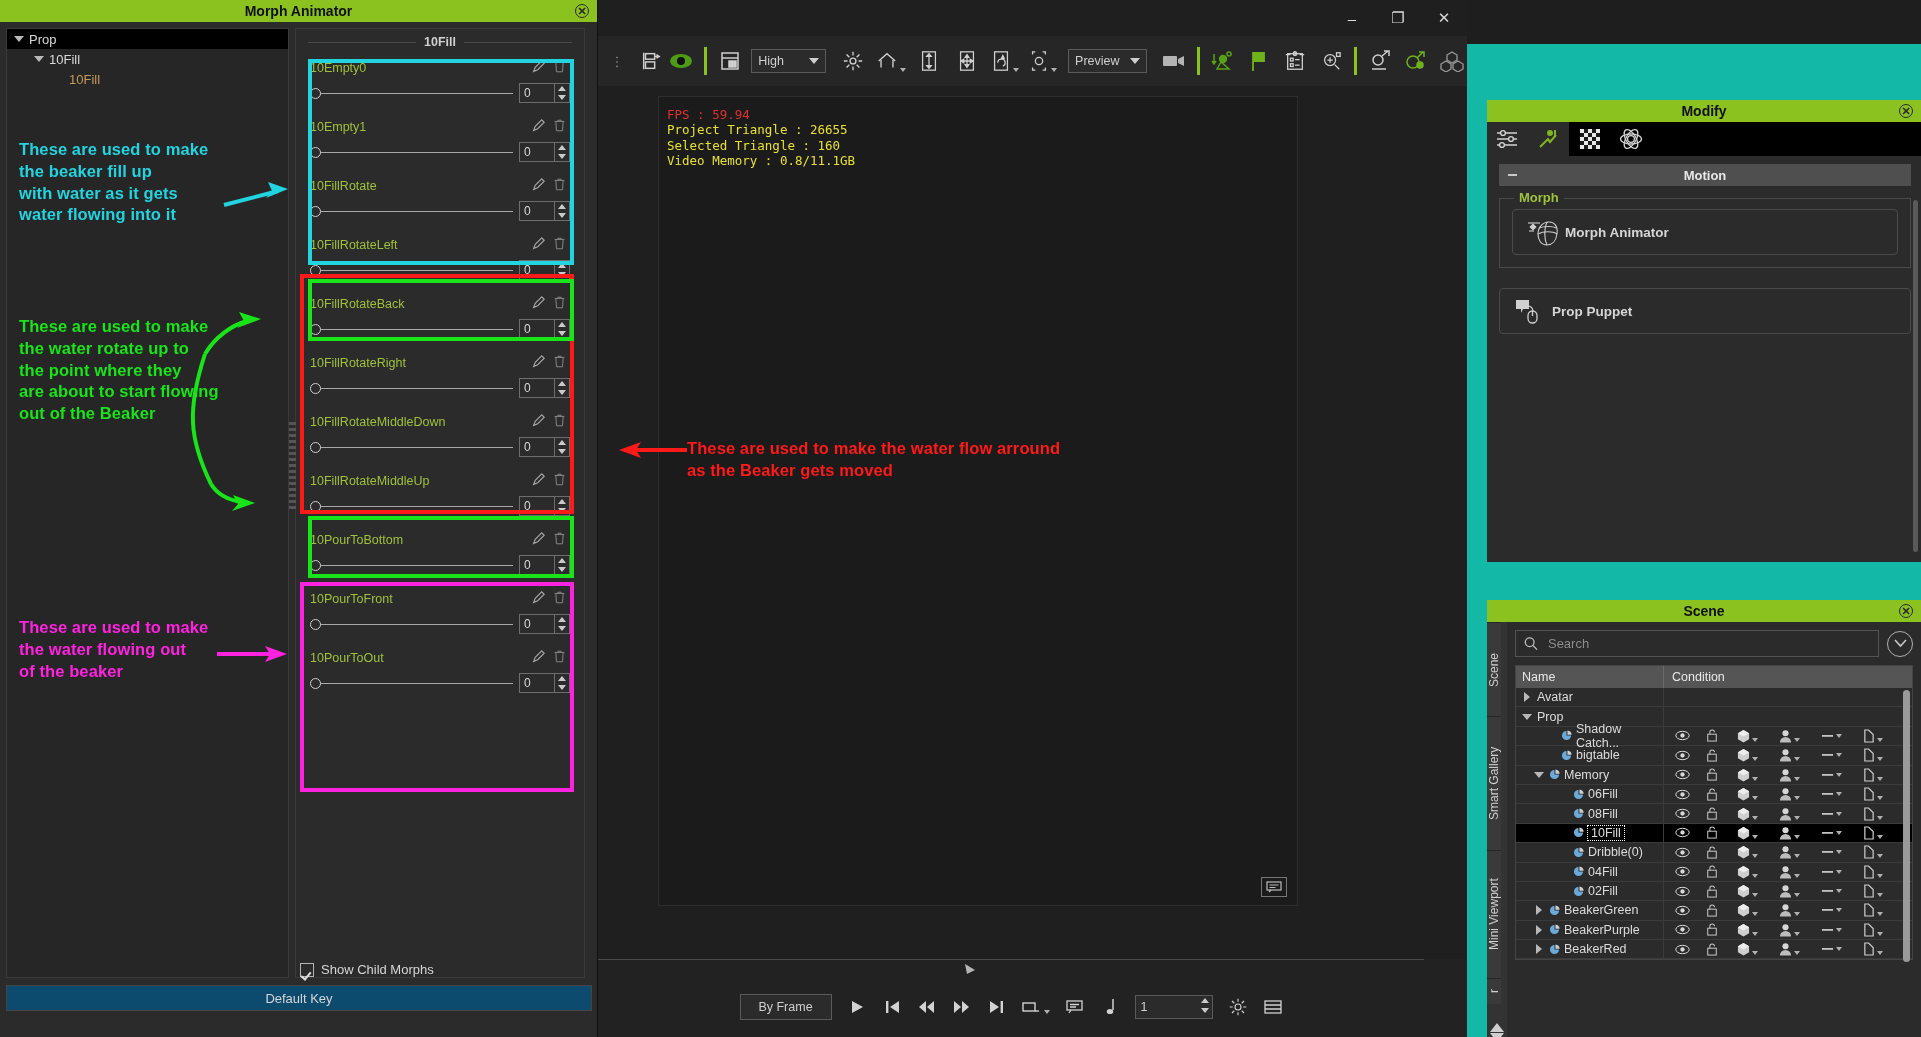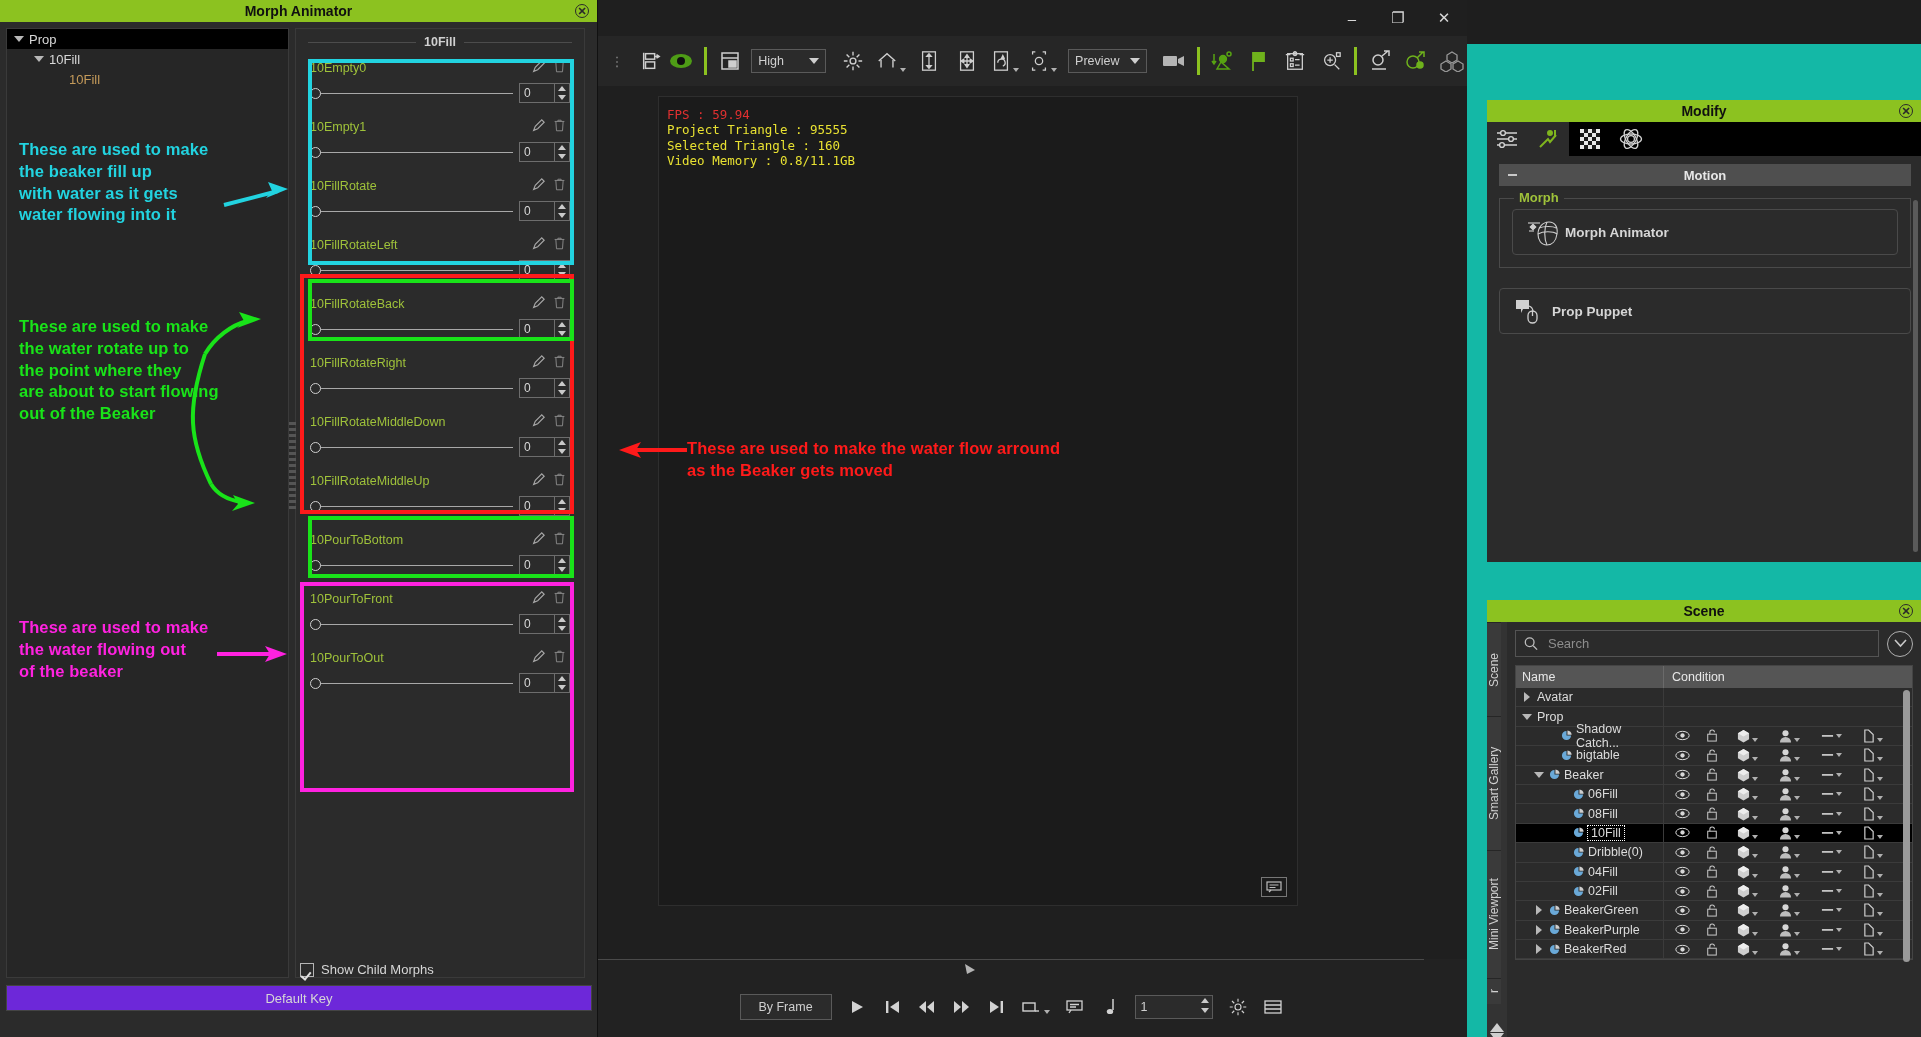--- a/index.html
+++ b/index.html
@@ -124,21 +124,21 @@
     align-items: center; gap: 7px; font-size: 13px; color: #d6d6d6;
   }
   .chk { width: 14px; height: 14px; border: 1px solid #b5b5b5; position: relative; }
   .chk::after {
     content: ""; position: absolute; left: 2px; top: 6px; width: 4px; height: 8px;
     border-right: 2px solid #e0e0e0; border-bottom: 2px solid #e0e0e0;
     transform: rotate(40deg);
   }
   #default-key {
     position: absolute; left: 6px; bottom: 4px; width: 586px; height: 26px;
-    background: #6d28d9; border: 1px solid #444; color: #d6d6d6;
+    background: #0c4a6e; border: 1px solid #444; color: #d6d6d6;
     font-size: 13px; display: flex; align-items: center; justify-content: center;
   }
 
   
   #main { left: 598px; top: 0; width: 869px; height: 1037px; background: #1f1f1f; }
 
   #win-ctrls { position: absolute; right: 0; top: 0; height: 36px; display: flex; z-index: 40; }
   #win-ctrls div { width: 46px; height: 36px; display:flex; align-items:center; justify-content:center;
                    color:#d8d8d8; font-size:15px; }
 
@@ -812,21 +812,21 @@
           <span>❐</span>
         </div>
       <div class="close">
           <span>✕</span>
         </div>
     </div>
 
     <div id="viewport">
       <div id="stats">
         <div class="fps">FPS : 59.94</div>
-        <div class="y">Project Triangle : 95555</div>
+        <div class="y">Project Triangle : 26655</div>
         <div class="y">Selected Triangle : 160</div>
         <div class="y">Video Memory : 0.8/11.1GB</div>
       </div>
 
       <div class="annot" style="position:absolute; left:28px; top:341px; color:#ff1a1a; font-size:16.5px;">These are used to make the water flow arround
 as the Beaker gets moved</div>
       <svg class="abs" style="left:-48px; top:340px;" width="90" height="26">
         <path d="M76,13 L20,13" stroke="#ff1a1a" stroke-width="4" fill="none"></path>
         <path d="M8,13 L30,5 L25,13 L30,21 Z" fill="#ff1a1a"></path>
       </svg>
@@ -1180,21 +1180,21 @@
               </div>
               <div class="strow">
                 <div class="nm" style="padding-left: 17px;">
                   <span class="tri open"></span>
                   <span style="margin-right: 4px; display: flex;">
                     <svg width="11" height="11" viewBox="0 0 12 12">
                       <path d="M6 1 a5 5 0 1 0 5 5 h-5 Z" fill="#6aa9d8"></path>
                       <path d="M7 0.5 a5 5 0 0 1 4.6 4.6 h-4.6 Z" fill="#cfcfcf"></path>
                     </svg>
                   </span>
-                  <span class="txt">Beaker</span>
+                  <span class="txt">Memory</span>
                 </div>
                 <div class="cond">
                   <span class="cnd-cell">
                     <svg width="15" height="11" viewBox="0 0 18 12">
                       <ellipse cx="9" cy="6" rx="8" ry="5" fill="none" stroke="#d8d8d8" stroke-width="1.2"></ellipse>
                       <circle cx="9" cy="6" r="2.6" fill="#d8d8d8"></circle>
                     </svg>
                   </span>
                   <span class="cnd-cell">
                     <svg width="12" height="13" viewBox="0 0 14 15" stroke="#c4c4c4" stroke-width="1.2" fill="none">

